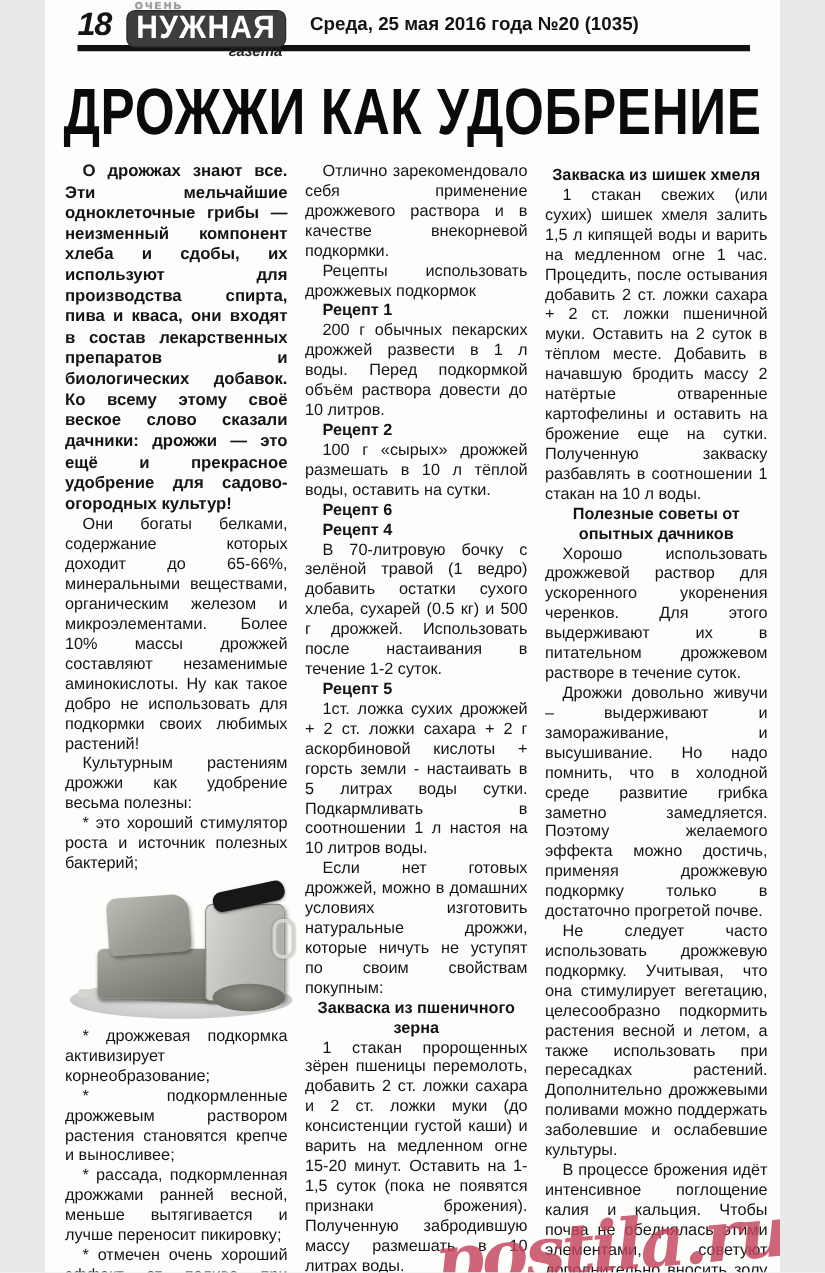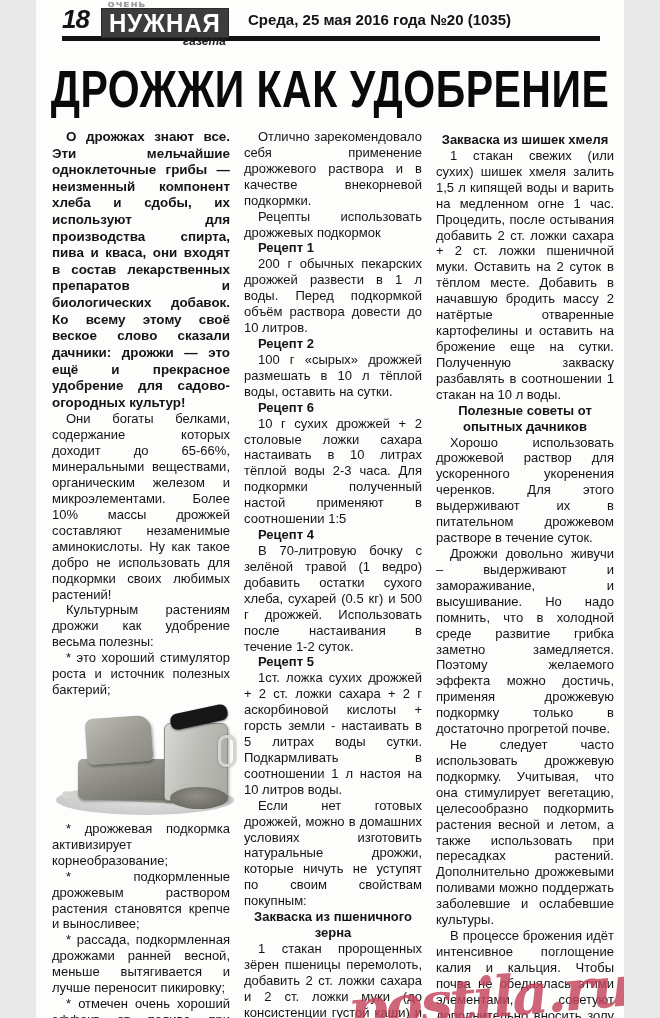--- a/index.html
+++ b/index.html
@@ -58,21 +58,21 @@
   .spacer-s{height:3px;}
 </style>
 </head>
 <body>
 
 <div class="page">
 
   <div class="header">
     <div class="header-rule"></div>
     <div class="page-num">18</div>
-    <div class="logo" style="background: rgb(61, 61, 61);">
+    <div class="logo" style="background: rgb(61, 61, 61); border-radius: 6px;">
       <span class="logo-top">ОЧЕНЬ</span>
       <span class="logo-main">НУЖНАЯ</span>
       <span class="logo-sub">газета</span>
     </div>
     <div class="issue">Среда, 25 мая 2016 года №20 (1035)</div>
   </div>
 
   <div class="headline">ДРОЖЖИ КАК УДОБРЕНИЕ</div>
 
   <div class="columns">
@@ -100,21 +100,20 @@
     </div>
 
     <div class="col">
       <p>Отлично зарекомендовало себя применение дрожжевого раствора и в качестве внекорневой подкормки.</p>
       <p>Рецепты использовать дрожжевых подкормок</p>
       <p class="rhead">Рецепт 1</p>
       <p>200 г обычных пекарских дрожжей развести в 1 л воды. Перед подкормкой объём раствора довести до 10 литров.</p>
       <p class="rhead">Рецепт 2</p>
       <p>100 г «сырых» дрожжей размешать в 10 л тёплой воды, оставить на сутки.</p>
       <p class="rhead">Рецепт 6</p>
-      <p>10 г сухих дрожжей + 2 столовые ложки сахара настаивать в 10 литрах тёплой воды 2-3 часа. Для подкормки полученный настой применяют в соотношении 1:5</p>
       <p class="rhead">Рецепт 4</p>
       <p>В 70-литровую бочку с зелёной травой (1 ведро) добавить остатки сухого хлеба, сухарей (0.5 кг) и 500 г дрожжей. Использовать после настаивания в течение 1-2 суток.</p>
       <p class="rhead">Рецепт 5</p>
       <p>1ст. ложка сухих дрожжей + 2 ст. ложки сахара + 2 г аскорбиновой кислоты + горсть земли - настаивать в 5 литрах воды сутки. Подкармливать в соотношении 1 л настоя на 10 литров воды.</p>
       <p>Если нет готовых дрожжей, можно в домашних условиях изготовить натуральные дрожжи, которые ничуть не уступят по своим свойствам покупным:</p>
       <p class="chead">Закваска из пшеничного зерна</p>
       <p>1 стакан пророщенных зёрен пшеницы перемолоть, добавить 2 ст. ложки сахара и 2 ст. ложки муки (до консистенции густой каши) и варить на медленном огне 15-20 минут. Оставить на 1-1,5 суток (пока не появятся признаки брожения). Полученную забродившую массу размешать в 10 литрах воды.</p>
     </div>
 
     <div class="col">

